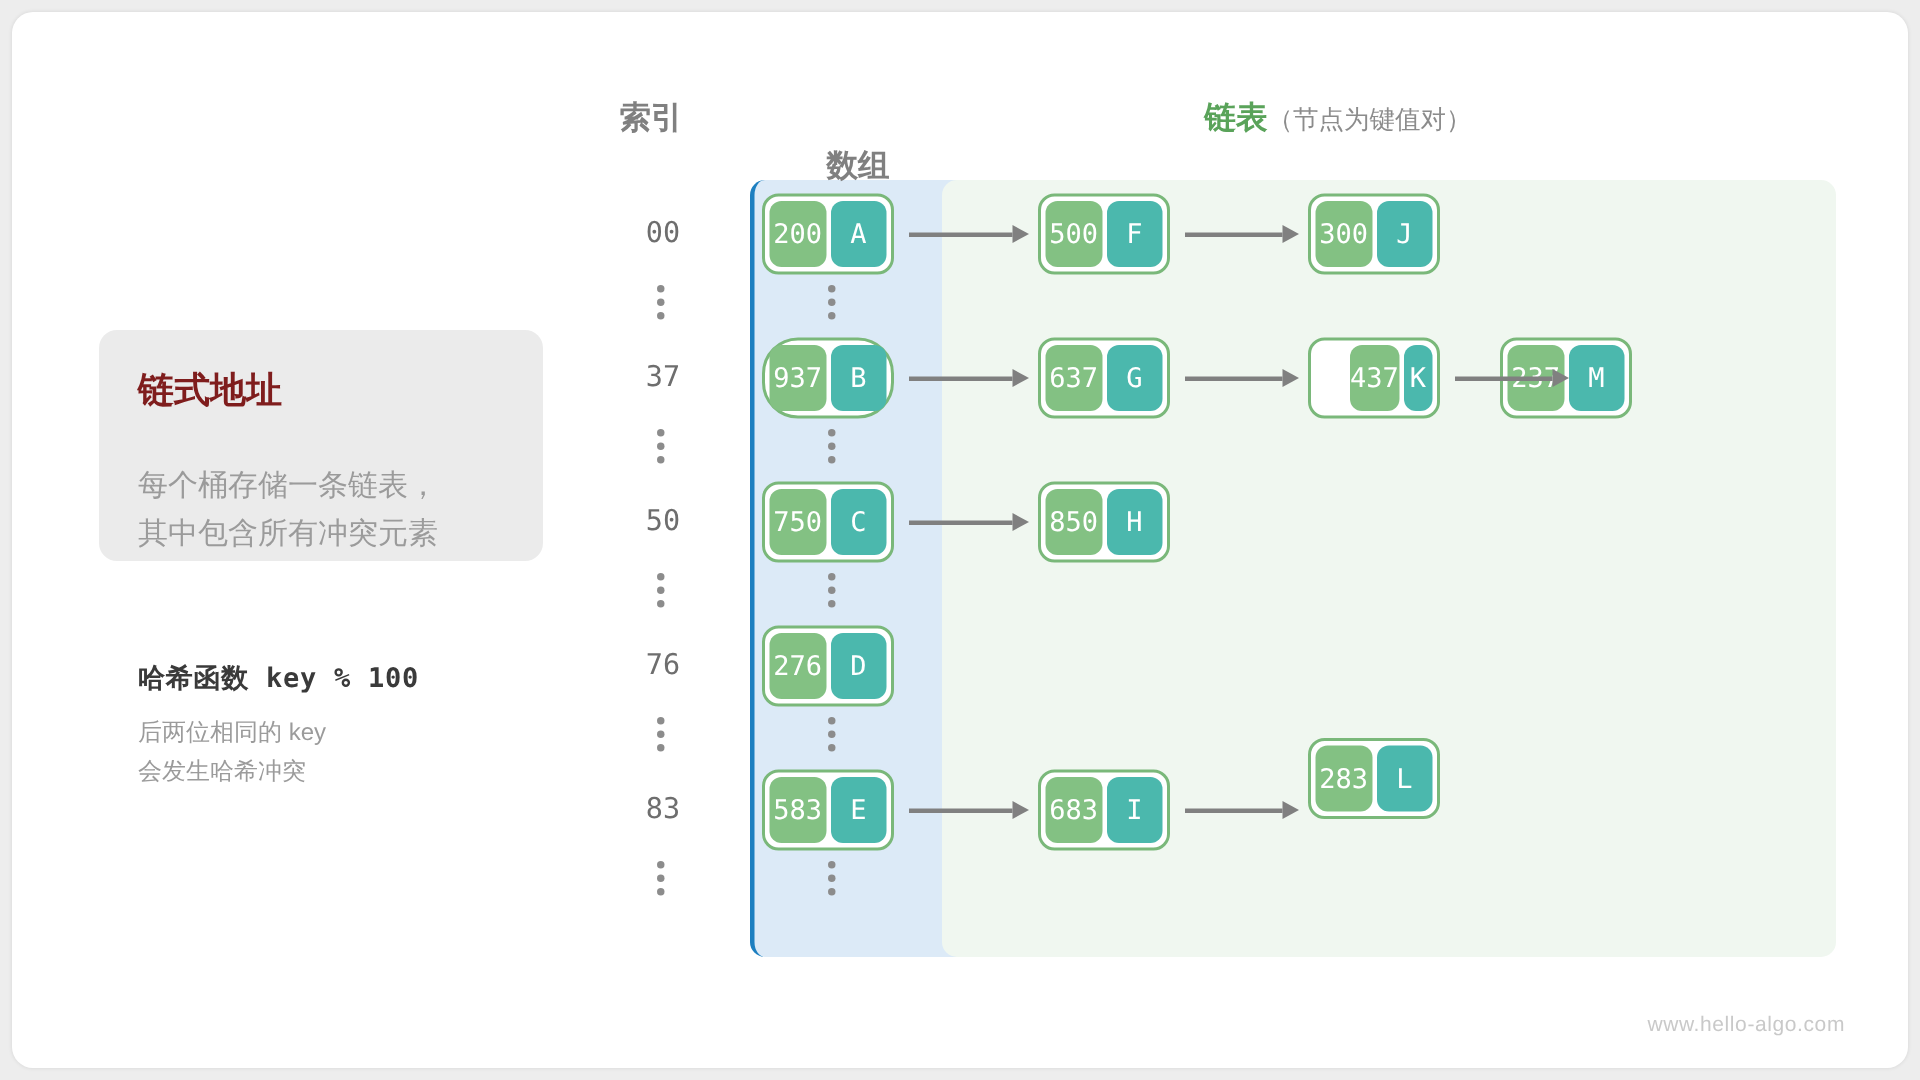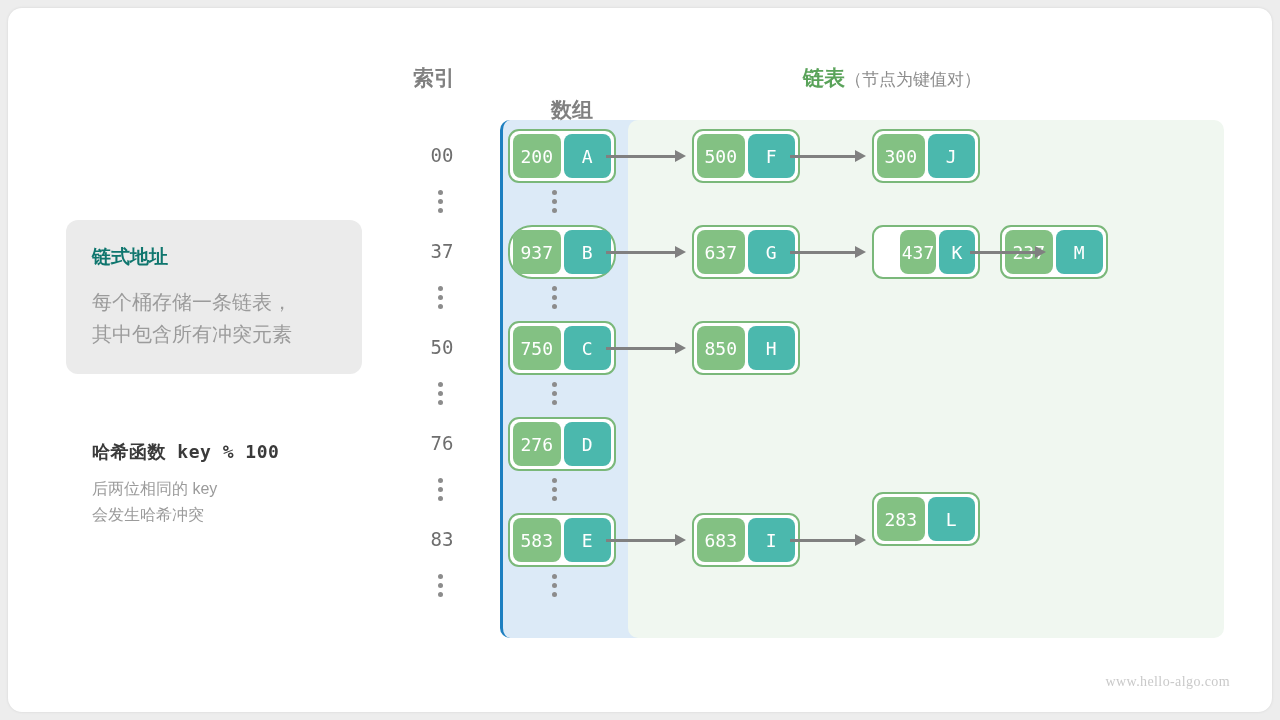--- a/index.html
+++ b/index.html
@@ -48,24 +48,24 @@
     left: 58px;
     top: 212px;
     width: 296px;
     height: 154px;
     background: #ebebeb;
     border-radius: 12px;
     box-sizing: border-box;
     padding: 24px 26px 0 26px;
   }
   .card-title {
-    font-size: 19px;
+    font-size: 24px;
     font-weight: bold;
-    color: #0f766e;
-    margin-bottom: 16px;
+    color: #7f1d1d;
+    margin-bottom: 32px;
   }
   .card-body {
     font-size: 20px;
     color: #9b9b9b;
     line-height: 1.6;
   }
   .note {
     position: absolute;
     left: 84px;
     top: 432px;
@@ -128,21 +128,21 @@
     display: block;
     width: 5px;
     height: 5px;
     border-radius: 50%;
     background: #8c8c8c;
   }
 
   
   .node {
     position: absolute;
-    width: 108px;
+    width: 88px;
     height: 54px;
     border: 2px solid #7ab87a;
     border-radius: 11px;
     background: #ffffff;
     box-sizing: border-box;
     display: flex;
     padding: 3px;
     gap: 3px;
   }
   .node .key, .node .val {
@@ -174,21 +174,21 @@
     height: 0;
     border-top: 6px solid transparent;
     border-bottom: 6px solid transparent;
     border-left: 11px solid #808080;
   }
 
   .watermark {
     position: absolute;
     right: 42px;
     bottom: 22px;
-    font-family: Liberation Serif, serif;
+    font-family: Liberation Sans, sans-serif;
     font-size: 14px;
     color: #c9c9c9;
     letter-spacing: 0.4px;
   }
 </style>
 </head>
 <body>
 
 <div id="stage">
   <div class="canvas">

